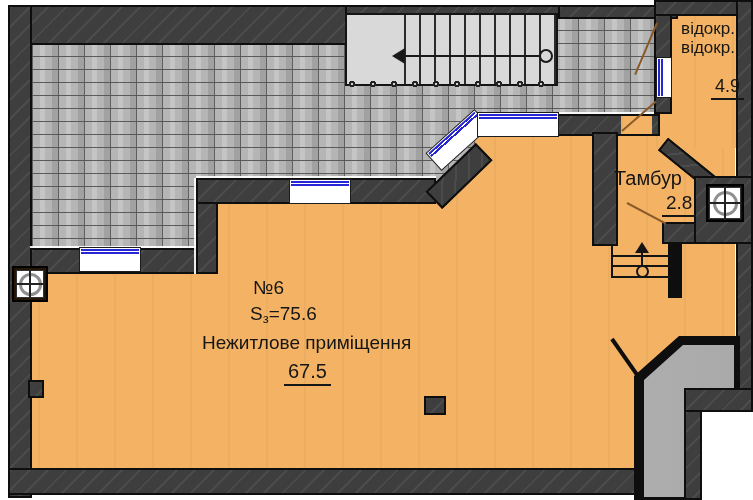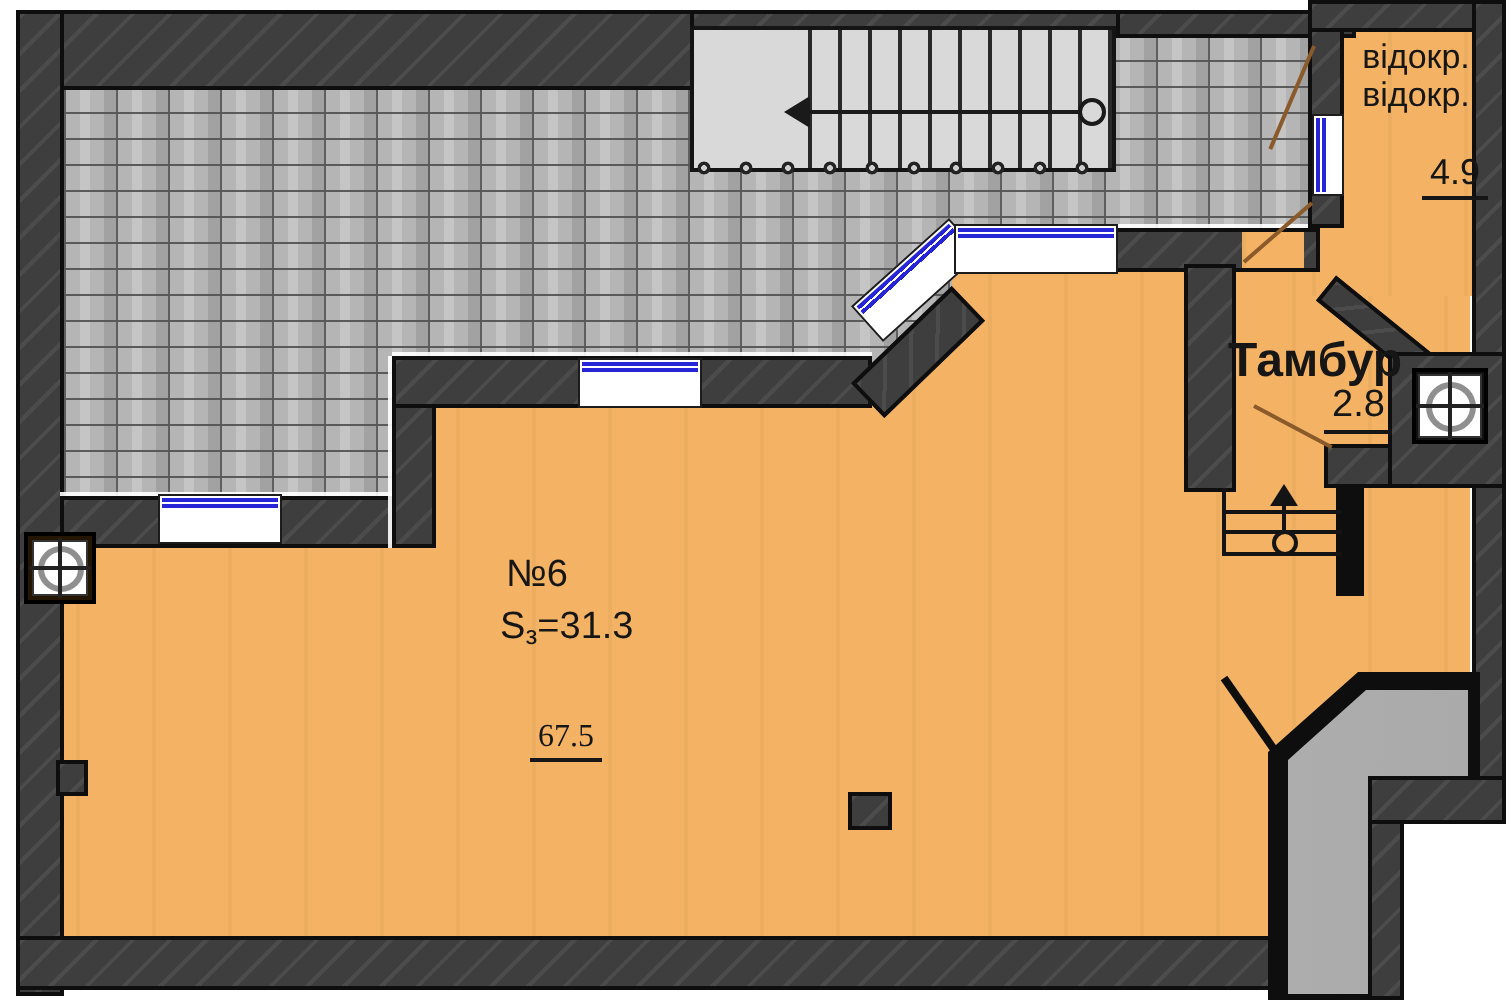--- a/index.html
+++ b/index.html
@@ -150,26 +150,27 @@
     <div class="ms-head"></div>
     <div class="ms-circ"></div>
   </div>
 
   <div class="label" style="left:672px;top:19px;width:72px;text-align:center;font-size:17px;">відокр.</div>
   <div class="label" style="left:670px;top:38px;width:76px;text-align:center;font-size:17px;">відокр.</div>
   <div class="label" style="left:672px;top:76px;width:72px;text-align:right;font-size:18px;">
     <span class="area">4.9</span>
   </div>
 
-  <div class="label" style="left:614px;top:167px;font-size:24px;font-weight:bold;">Тамбур</div>
+  <div class="label" style="left:614px;top:167px;font-size:20px;">Тамбур</div>
   <div class="label" style="left:662px;top:192px;font-size:19px;">
     <span class="area">2.8</span>
   </div>
 
   <div class="label" style="left:253px;top:277px;font-size:19px;">№6</div>
   <div class="label" style="left:250px;top:303px;font-size:19px;">
-    <span>S</span><span style="font-size:13px;vertical-align:-3px;">з</span><span>=31.3</span>
+    <span>S</span><span style="font-size:13px;vertical-align:-3px;">з</span><span>=75.6</span>
   </div>
-  <div class="label" style="left:265px;top:360px;font-size:16px;font-family:Liberation Serif, serif;">
+  <div class="label" style="left:202px;top:332px;font-size:19px;">Нежитлове приміщення</div>
+  <div class="label" style="left:284px;top:360px;font-size:20px;">
     <span class="area">67.5</span>
   </div>
 
 </div>
 
 </body></html>

